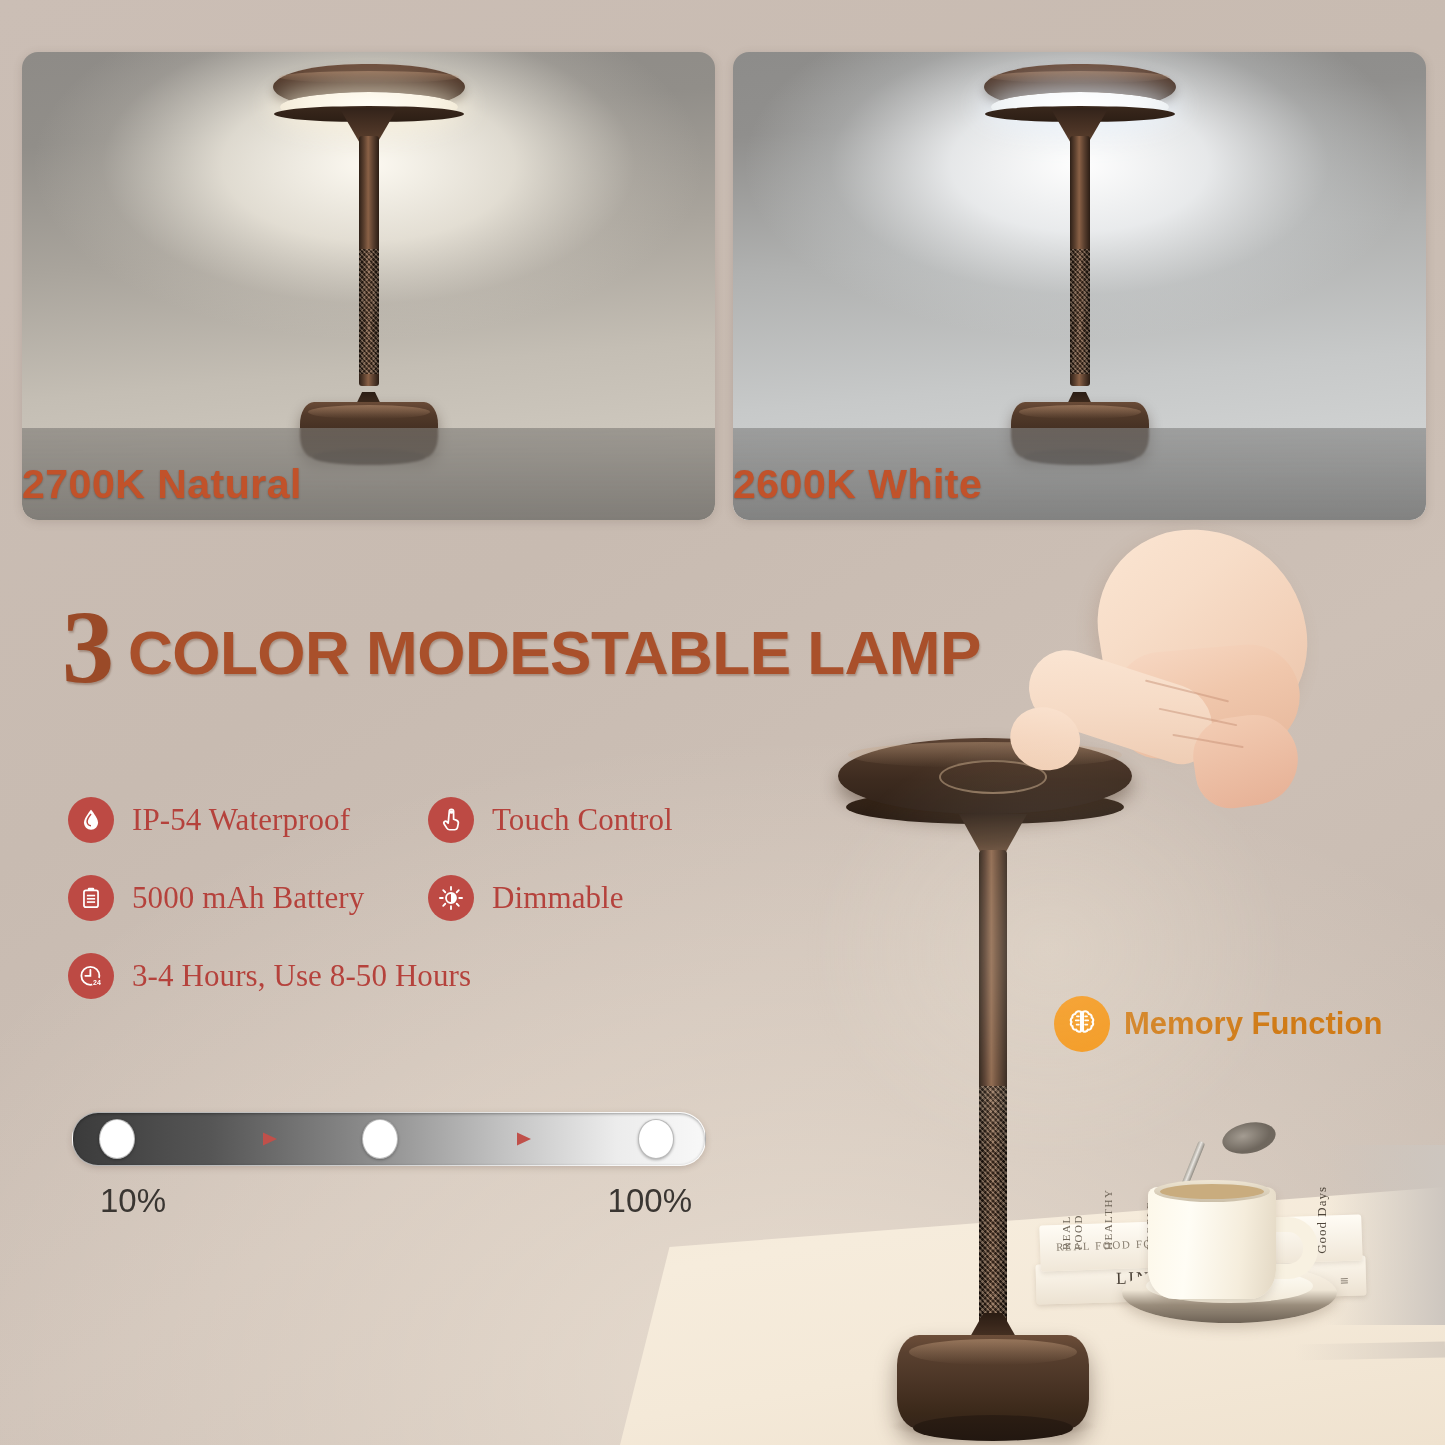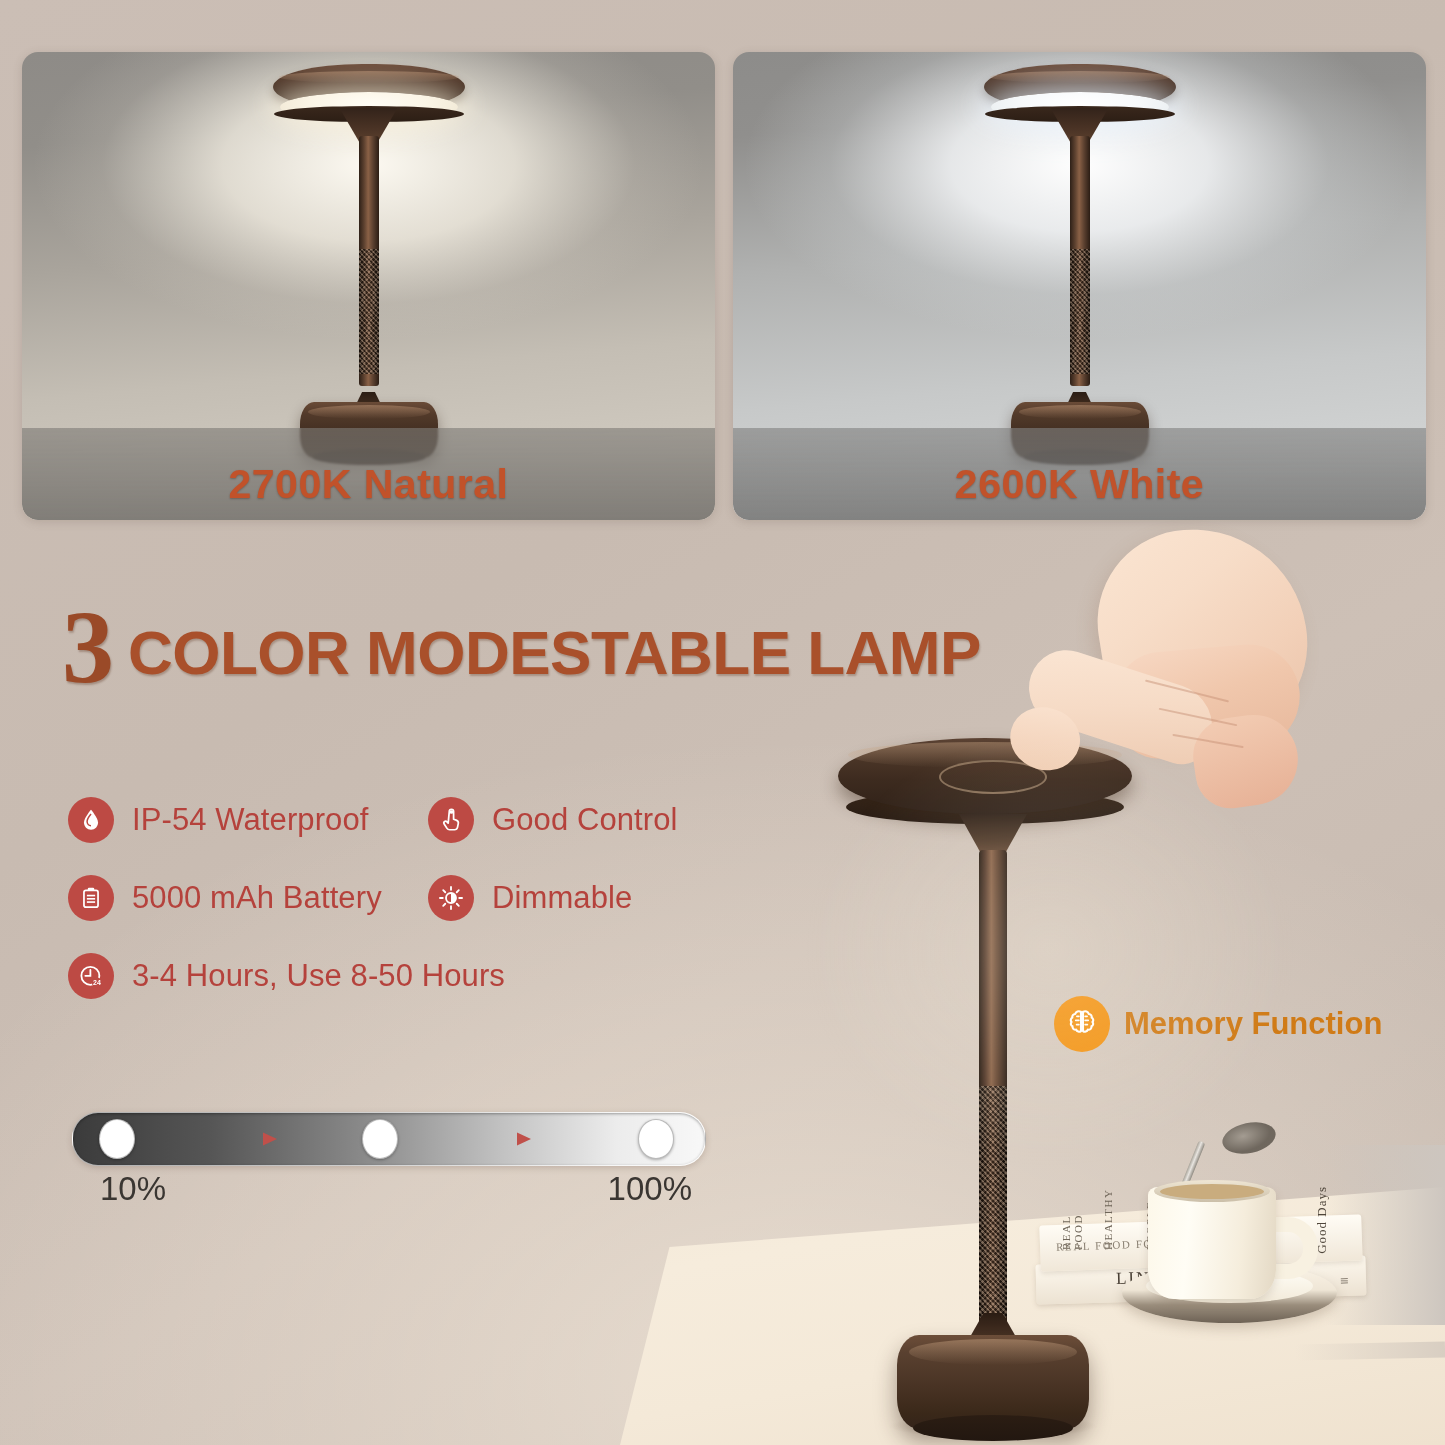--- a/index.html
+++ b/index.html
@@ -28,21 +28,21 @@
       linear-gradient(175deg,#8b8884 0%,#948e85 16%,#c2a983 40%,#dec49c 64%,#e8d3ae 86%,#e6d1ac 100%);}
   .p3 .p-bg{background:
       radial-gradient(62% 48% at 50% 24%, rgba(255,255,255,.99) 0%, rgba(246,248,250,.82) 30%, rgba(210,214,216,.30) 58%, rgba(0,0,0,0) 78%),
       linear-gradient(175deg,#8d8c8a 0%,#908f8d 16%,#b0b1b0 42%,#c7c9c9 68%,#d2d4d4 88%,#d0d2d2 100%);}
   .p-floor{position:absolute;left:0;right:0;bottom:0;height:92px;
     background:linear-gradient(180deg,rgba(130,126,120,.55) 0%,rgba(120,116,111,.75) 35%,rgba(126,122,117,.85) 100%);
     backdrop-filter:blur(1px);}
   .p1 .p-floor{background:linear-gradient(180deg,rgba(126,123,118,.62),rgba(120,117,112,.9));}
   .p2 .p-floor{background:linear-gradient(180deg,rgba(130,123,112,.62),rgba(122,116,107,.9));}
   .p3 .p-floor{background:linear-gradient(180deg,rgba(129,129,128,.62),rgba(121,121,120,.9));}
-  .p-label{position:absolute;left:0;right:0;bottom:12px;text-align:center;
+  .p-label{position:absolute;left:0;right:0;bottom:12px;
     font-size:41px;font-weight:bold;color:#c1522a;letter-spacing:.5px;
     text-shadow:0 1px 2px rgba(60,30,15,.35);}
 
   
   .lamp-sm{position:absolute;left:50%;top:12px;transform:translateX(-50%);width:210px;height:400px;}
   .sm-shade{position:absolute;left:50%;top:0;transform:translateX(-50%);width:192px;height:46px;border-radius:50%/54%;
     background:linear-gradient(180deg,#6b4a38 0%,#4f3527 30%,#3e2a1e 62%,#35241a 100%);
     box-shadow:0 5px 10px rgba(40,22,12,.35);}
   .sm-shade:after{content:"";position:absolute;left:6px;right:6px;top:7px;height:12px;border-radius:50%;
     background:linear-gradient(180deg,rgba(180,140,110,.55),rgba(120,85,62,0));}
@@ -85,41 +85,41 @@
   .hl-rest{font-size:62px;font-weight:bold;color:#a9502b;letter-spacing:-.5px;margin-left:14px;line-height:1;
     padding-bottom:5px;text-shadow:1px 2px 2px rgba(80,35,15,.28);}
 
   
   .features{position:absolute;left:68px;top:792px;width:860px;
     display:grid;grid-template-columns:360px 500px;row-gap:22px;}
   .feat{display:flex;align-items:center;gap:18px;height:56px;}
   .fic{width:46px;height:46px;border-radius:50%;background:#bd4a44;flex:0 0 46px;
     display:flex;align-items:center;justify-content:center;}
   .fic svg{display:block;}
-  .ftx{font-size:31px;color:#b5423c;letter-spacing:.1px;white-space:nowrap;}
+  .ftx{font-size:31px;color:#b5423c;letter-spacing:.1px;white-space:nowrap;font-family:Liberation Serif, serif;}
 
   
   .memory{position:absolute;left:1054px;top:996px;display:flex;align-items:center;gap:14px;}
   .mic{width:56px;height:56px;border-radius:50%;background:#f39415;display:flex;align-items:center;justify-content:center;}
   .mtx{font-size:31px;font-weight:bold;color:#d07b17;white-space:nowrap;}
 
   
   .dim{position:absolute;left:72px;top:1098px;width:700px;}
   .dim-title{font-size:38px;font-weight:bold;color:#fdfbf7;letter-spacing:-.2px;
     text-shadow:0 2px 4px rgba(90,60,40,.35);}
   .track{position:relative;margin-top:14px;width:632px;height:52px;border-radius:26px;
     border:1px solid rgba(255,255,255,.6);
     background:linear-gradient(90deg,#3b3b3b 0%,#565656 22%,#8a8a8a 46%,#c2c2c2 68%,#ececec 86%,#f8f8f8 100%);
     box-shadow:inset 0 1px 3px rgba(0,0,0,.35),0 2px 6px rgba(90,65,50,.22);}
   .knob{position:absolute;top:50%;transform:translateY(-50%);width:34px;height:38px;border-radius:50%;
     background:#fff;border:1px solid rgba(120,120,120,.5);box-shadow:0 1px 3px rgba(0,0,0,.3);}
   .k1{left:26px;} .k2{left:289px;} .k3{left:565px;}
   .arw{position:absolute;top:50%;transform:translateY(-50%);height:18px;}
   .a1{left:118px;} .a2{left:372px;}
-  .dim-scale{position:relative;width:632px;height:44px;margin-top:4px;}
+  .dim-scale{position:relative;width:632px;height:44px;margin-top:16px;}
   .dim-scale span{position:absolute;font-size:33px;color:#3a3632;font-family:"Liberation Sans",sans-serif;}
   .ds-l{left:28px;} .ds-r{right:12px;}
 
   
   .desk{position:absolute;left:0;bottom:0;width:1445px;height:300px;overflow:hidden;}
   .desk-top{position:absolute;left:620px;bottom:0;width:825px;height:300px;
     background:linear-gradient(170deg,#f3e8d6 0%,#f6ecdc 30%,#f4e9d8 62%,#efe2cf 100%);
     clip-path:polygon(6% 34%,100% 14%,100% 100%,0 100%);}
   .desk-edge{position:absolute;right:0;bottom:86px;width:150px;height:16px;
     background:linear-gradient(90deg,rgba(220,210,198,0),#d8cec2);transform:rotate(-1.2deg);}
@@ -284,21 +284,21 @@
     </div>
 
 
     <div class="feat">
       <span class="fic">
         <svg width="26" height="26" viewBox="0 0 24 24">
             <path d="M10.4 4.2a2 2 0 114 0v7.1l2.4.8c1.4.5 2.2 1.9 1.9 3.3l-.7 3.4c-.3 1.3-1.4 2.2-2.7 2.2h-4.6c-1 0-1.9-.5-2.4-1.3l-2.6-4c-.5-.8-.3-1.8.4-2.3.7-.5 1.6-.3 2.2.3l1.1 1.2z" fill="none" stroke="#fff" stroke-width="1.6" stroke-linejoin="round"></path>
             <circle cx="12.4" cy="4.6" r="1.7" fill="#fff"></circle>
           </svg>
       </span>
-      <span class="ftx">Good Control</span>
+      <span class="ftx">Touch Control</span>
     </div>
 
     <div class="feat">
       <span class="fic">
         <svg width="26" height="26" viewBox="0 0 24 24">
             <rect x="5.5" y="5" width="13" height="15.5" rx="1.8" fill="none" stroke="#fff" stroke-width="1.6"></rect>
             <rect x="9" y="2.6" width="6" height="3" rx="1.2" fill="#fff"></rect>
             <rect x="8.2" y="9" width="7.6" height="1.5" fill="#fff"></rect>
             <rect x="8.2" y="12" width="7.6" height="1.5" fill="#fff"></rect>
             <rect x="8.2" y="15" width="7.6" height="1.5" fill="#fff"></rect>

